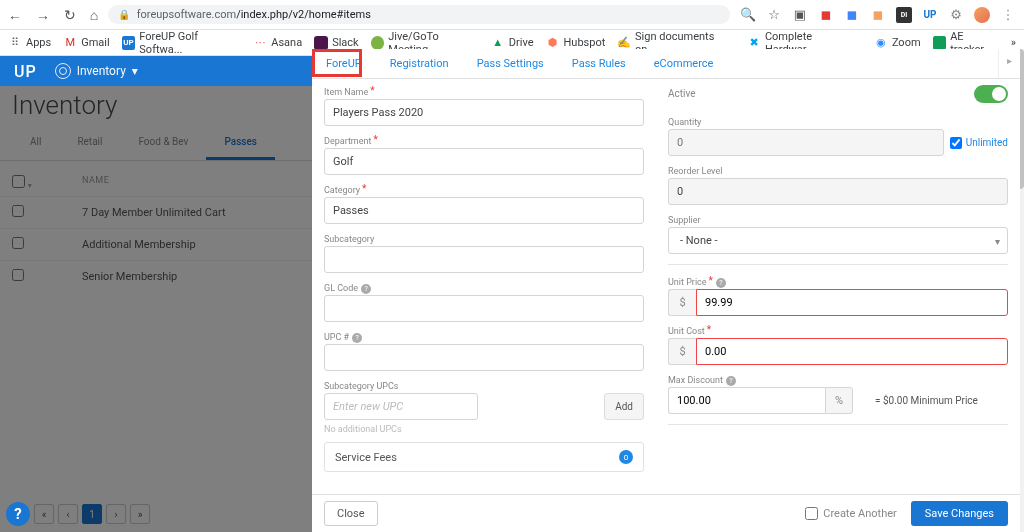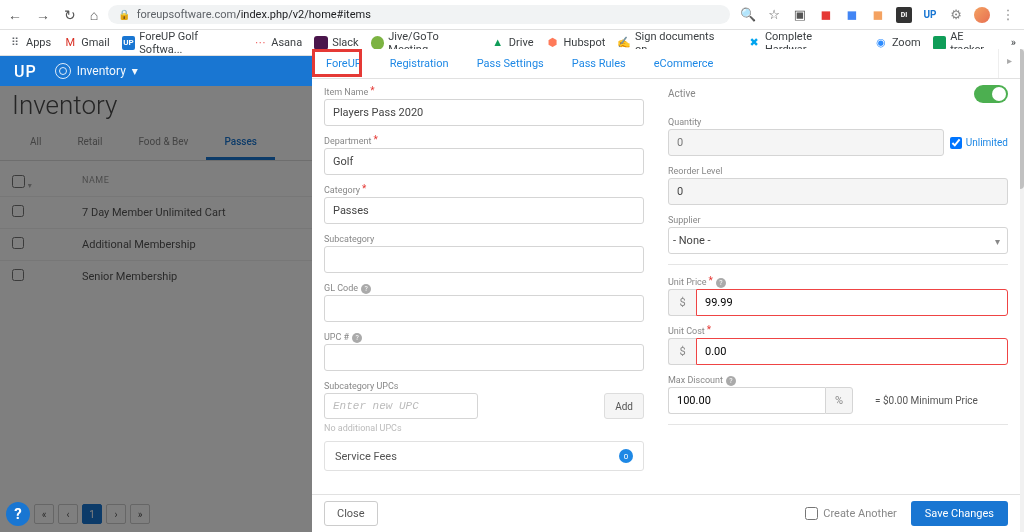--- a/index.html
+++ b/index.html
@@ -77,26 +77,26 @@
     .modal-body { flex: 1; display: flex; overflow: hidden; }
     .col-left { width: 344px; padding: 6px 12px 0; overflow-y: auto; }
     .col-right { flex: 1; padding: 6px 12px 0; overflow-y: auto; position: relative; }
     
     .fgroup { margin-bottom: 8px; }
     .flabel { font-size: 9px; color: #888; display: inline-block; margin-bottom: 2px; }
     .req { color: #e53935; font-size: 10px; margin-left: 2px; vertical-align: top; }
     .info { display: inline-block; width: 10px; height: 10px; border-radius: 50%; background: #aaa; color: #fff; font-size: 7px; text-align: center; line-height: 10px; margin-left: 3px; cursor: help; }
     .finput { width: 100%; padding: 6px 8px; border: 1px solid #d5d5d5; border-radius: 3px; font-size: 11px; color: #444; }
     .finput::placeholder { color: #bbb; font-style: italic; }
-    .fselect { width: 100%; padding: 6px 24px 6px 4px; border: 1px solid #d5d5d5; border-radius: 3px; font-size: 11px; color: #444; background: #fff; appearance: none; position: relative; }
+    .fselect { width: 100%; padding: 6px 24px 6px 11px; border: 1px solid #d5d5d5; border-radius: 3px; font-size: 11px; color: #444; background: #fff; appearance: none; position: relative; }
     .select-wrap { position: relative; }
     .select-wrap::after { content: '▾'; position: absolute; right: 8px; top: 50%; transform: translateY(-50%); color: #888; font-size: 10px; pointer-events: none; }
     
     .upc-row { display: flex; gap: 6px; }
-    .upc-input { flex: 0 0 48%; font-family: Liberation Mono, monospace; }
+    .upc-input { flex: 0 0 48%; }
     .add-btn { margin-left: auto; padding: 5px 10px; background: #f5f5f5; border: 1px solid #ddd; border-radius: 3px; font-size: 10px; color: #555; cursor: pointer; }
     .no-upc { font-size: 9px; color: #bbb; margin-top: 4px; }
     
     .exp-section { border: 1px solid #e1e1e1; border-radius: 3px; margin-bottom: 10px; }
     .exp-head { padding: 7px 10px; font-size: 11px; color: #555; display: flex; justify-content: space-between; align-items: center; cursor: pointer; }
     .badge { width: 14px; height: 14px; border-radius: 50%; background: #1e88e5; color: #fff; font-size: 8px; display: inline-flex; align-items: center; justify-content: center; }
     
     
     .toggle-row { display: flex; justify-content: space-between; align-items: center; margin-bottom: 12px; }
     .toggle { width: 34px; height: 18px; background: #4caf50; border-radius: 10px; position: relative; cursor: pointer; }

